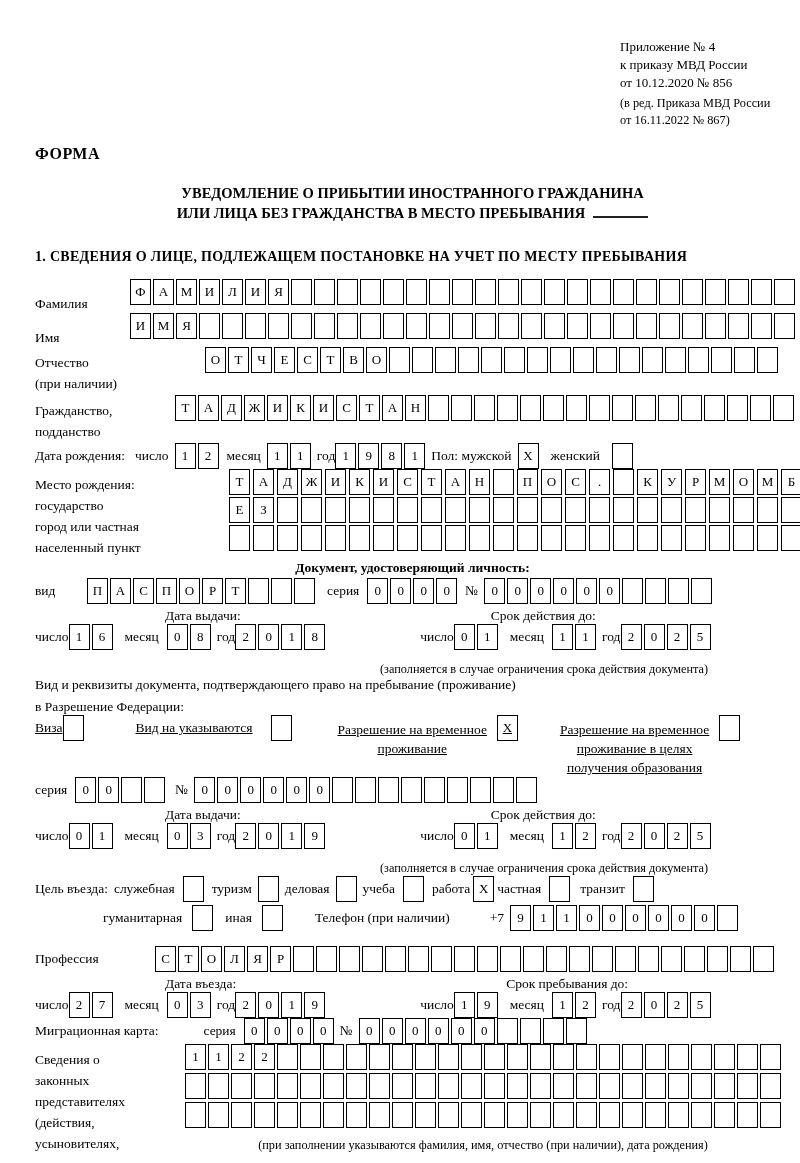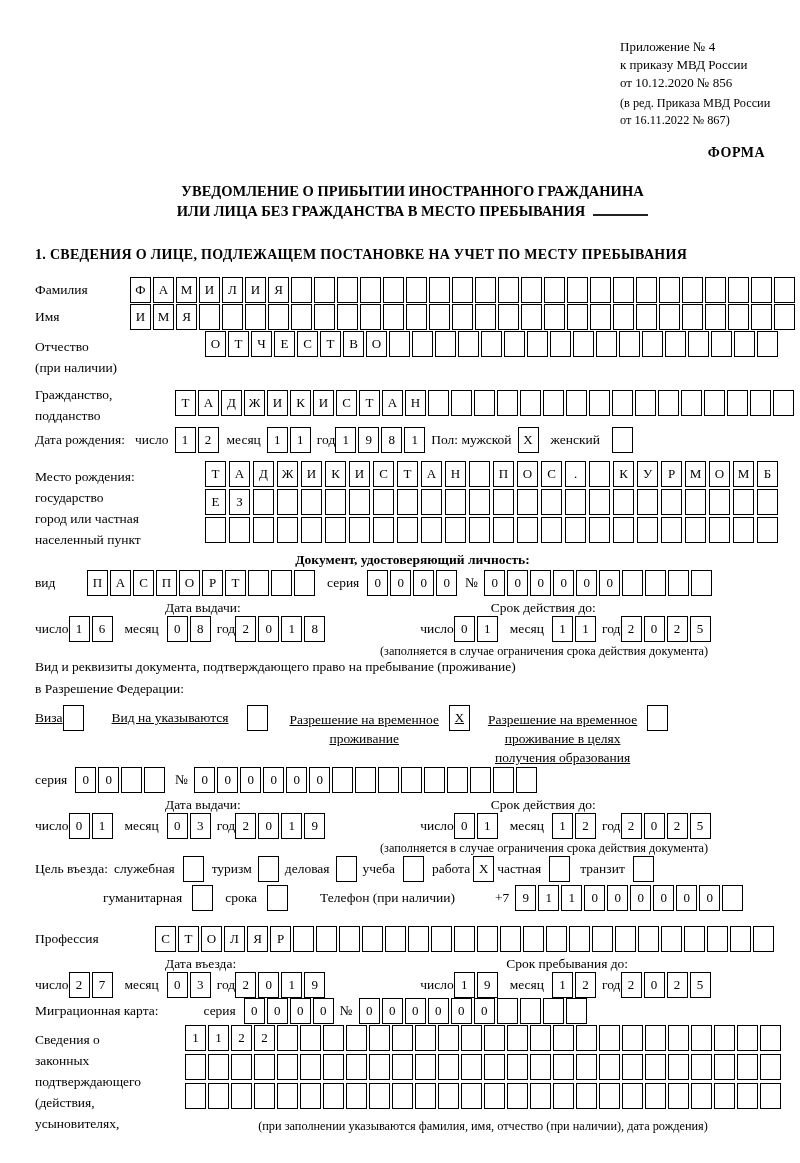--- a/index.html
+++ b/index.html
@@ -2,42 +2,42 @@
 <html><head>
 <meta charset="utf-8">
 <style>
   html,body{margin:0;padding:0;background:#fff;}
   body{width:800px;height:1163px;overflow:hidden;color:#000;
        font-family:"Liberation Serif","DejaVu Serif",serif;font-size:13.5px;}
   .page{padding:38px 10px 0 35px;box-sizing:border-box;}
   
   .appendix{margin-left:585px;line-height:18px;font-size:13px;}
   .appendix .amend{font-size:12.3px;margin-top:3px;line-height:17px;}
-  .forma{font-weight:bold;text-align:right;padding-right:25px;margin-top:16px;font-size:14px;letter-spacing:.5px;}
+  .forma{font-weight:bold;text-align:left;padding-right:25px;margin-top:16px;font-size:16px;letter-spacing:.5px;}
   .title{font-weight:bold;text-align:center;font-size:14.5px;line-height:20px;margin-top:20px;}
   .blank-line{display:inline-block;width:55px;border-bottom:2px solid #222;height:12px;margin-left:8px;}
   .sec-head{font-weight:bold;font-size:14px;margin-top:26px;letter-spacing:.3px;}
   
   .frm{margin-top:14px;}
   .row{display:flex;align-items:flex-start;margin-bottom:1px;}
   .lbl{padding-top:5px;flex-shrink:0;}
   .lbl2{line-height:21px;}
   .cells{display:flex;gap:2px;flex-shrink:0;}
   .g3{gap:3px;}
   .cell{box-sizing:border-box;width:21px;height:26px;border:1.6px solid #000;
         display:flex;align-items:center;justify-content:center;font-size:13px;background:#fff;}
-  .w95{width:95px;} .w140{width:140px;} .w170{width:170px;} .w120{width:120px;} .w150{width:150px;}
+  .w95{width:95px;margin-top:12px;} .w140{width:140px;} .w170{width:170px;} .w120{width:120px;} .w150{width:150px;}
   .irow{display:flex;align-items:center;}
   .ml6{margin-left:6px;} .ml8{margin-left:8px;} .ml10{margin-left:10px;} .ml12{margin-left:12px;}
   .center-bold{font-weight:bold;text-align:center;margin:2px 0;}
   .subhead{display:flex;font-size:13.5px;margin-top:4px;}
-  .note{font-size:12.3px;margin-top:2px;}
+  .note{font-size:12.3px;margin-top:12px;}
   .stack{display:flex;flex-direction:column;align-items:center;line-height:19px;}
   .opt{display:flex;align-items:flex-start;text-decoration:underline;}
-  .mt8{align-items:center;} .mt4{margin-top:8px;}
+  .mt8{} .mt4{margin-top:0;gap:24px;}
 </style>
 </head>
 <body>
 
 <div class="page">
 
   <div class="appendix">
     <div>Приложение № 4</div>
     <div>к приказу МВД России</div>
     <div>от 10.12.2020 № 856</div>
@@ -533,21 +533,21 @@
       <span class="ml10">транзит</span>
       <span class="cells ml8">
           <div class="cell"></div>
         </span>
     </div>
     <div class="irow" style="margin-top:3px">
       <span style="margin-left:68px">гуманитарная</span>
       <span class="cells ml10">
           <div class="cell"></div>
         </span>
-      <span class="ml12">срока</span>
+      <span class="ml12">иная</span>
       <span class="cells ml10">
           <div class="cell"></div>
         </span>
       <span style="margin-left:32px">Телефон (при наличии)</span>
       <span style="margin-left:40px">+7</span>
       <span class="cells ml6">
           <div class="cell">9</div>
           <div class="cell">1</div>
           <div class="cell">1</div>
           <div class="cell">0</div>
@@ -655,21 +655,21 @@
           <div class="cell"></div>
           <div class="cell"></div>
           <div class="cell"></div>
         </span>
     </div>
 
     <div class="row mt8">
       <div class="lbl w150 lbl2">
         <div>Сведения о</div>
         <div>законных</div>
-        <div>подтверждающего</div>
+        <div>представителях</div>
         <div>(действия,</div>
         <div>усыновителях,</div>
 
       </div>
       <div>
         <div class="cells" style="margin-bottom:3px">
             <div class="cell">1</div>
             <div class="cell">1</div>
             <div class="cell">2</div>
             <div class="cell">2</div>

